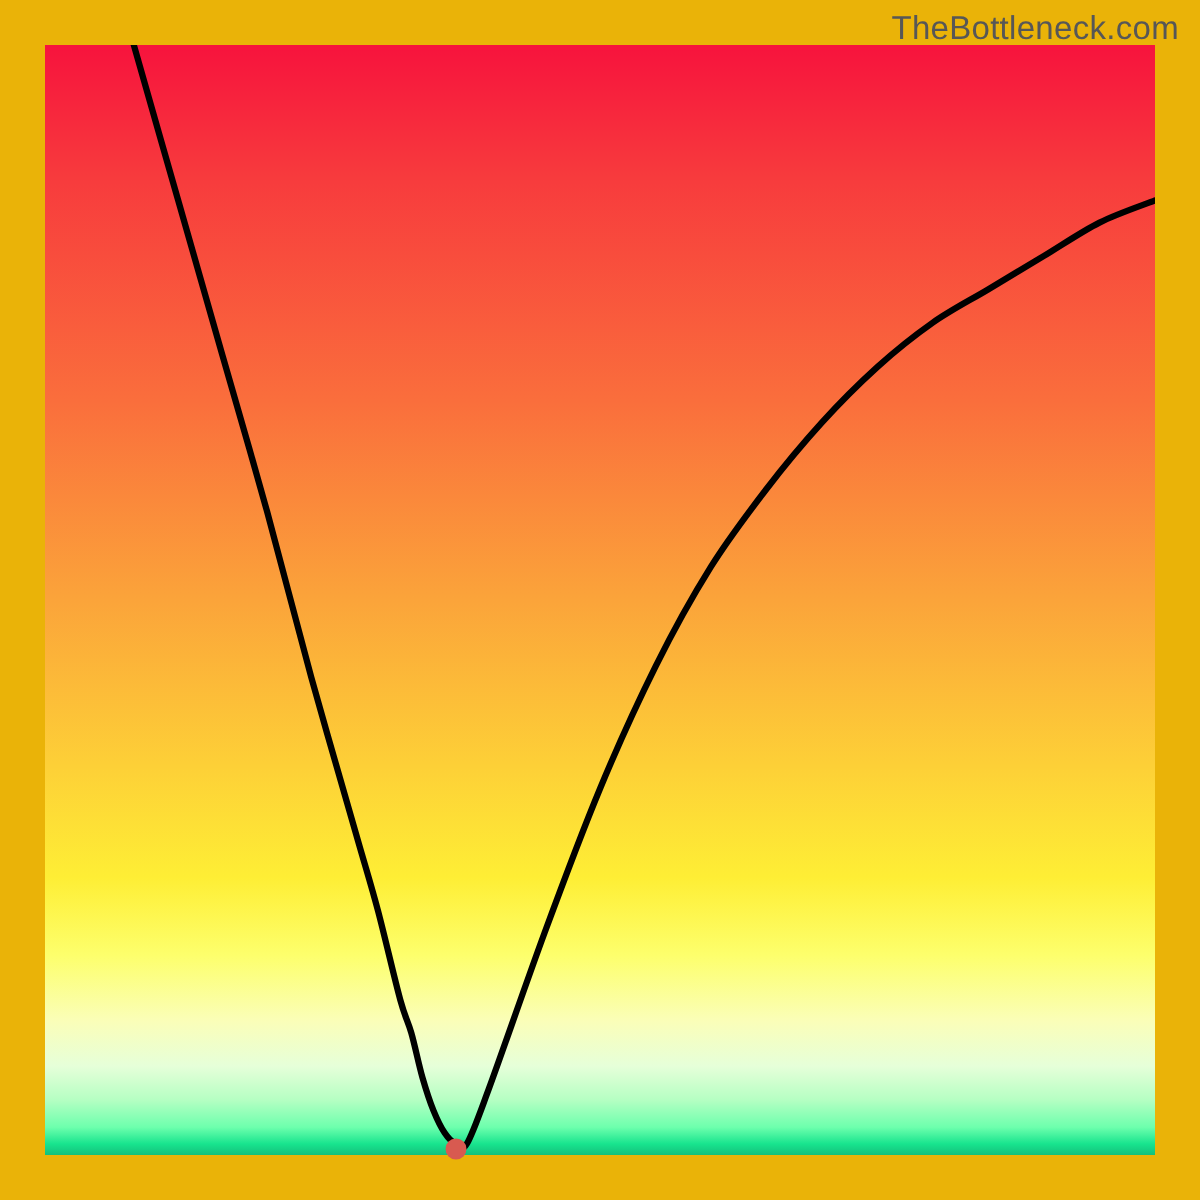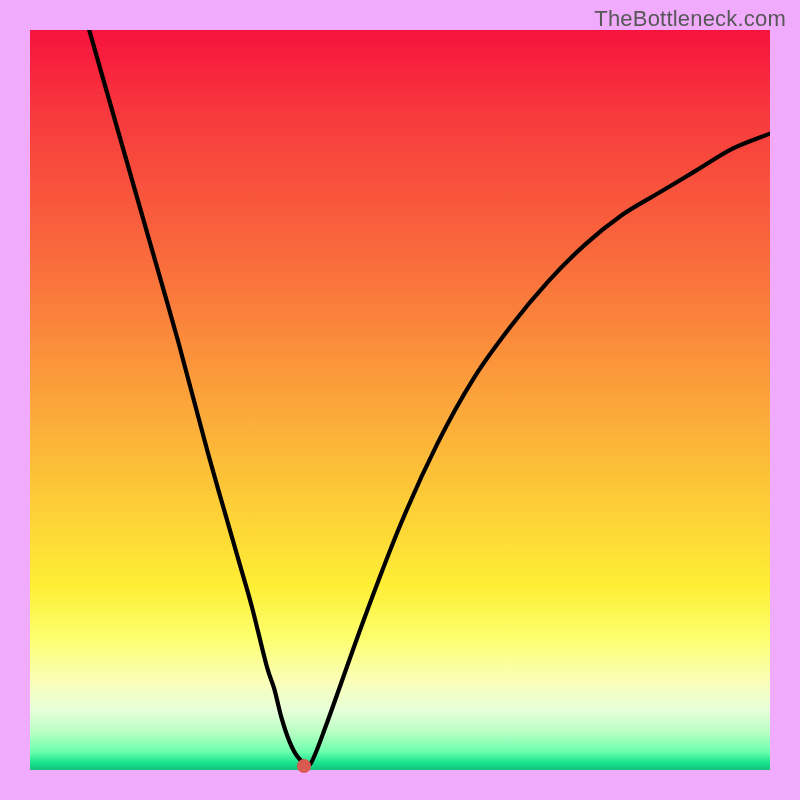--- a/index.html
+++ b/index.html
@@ -7,21 +7,21 @@
     padding: 0;
     width: 800px;
     height: 800px;
     background: #000000;
     overflow: hidden;
   }
   .container {
     position: relative;
     width: 800px;
     height: 800px;
-    background: #f0abfc;
+    background: #eab308;
   }
   .plot-area {
     position: absolute;
     left: 30px;
     top: 30px;
     width: 740px;
     height: 740px;
     
     background: linear-gradient(
       to bottom,

